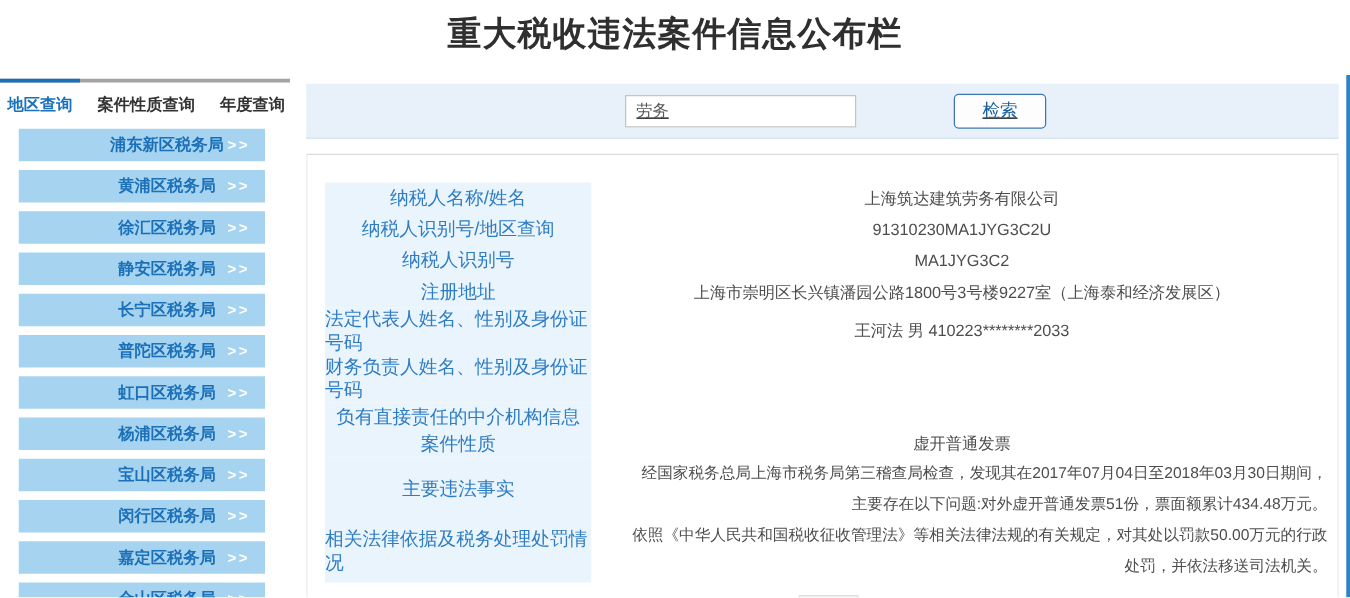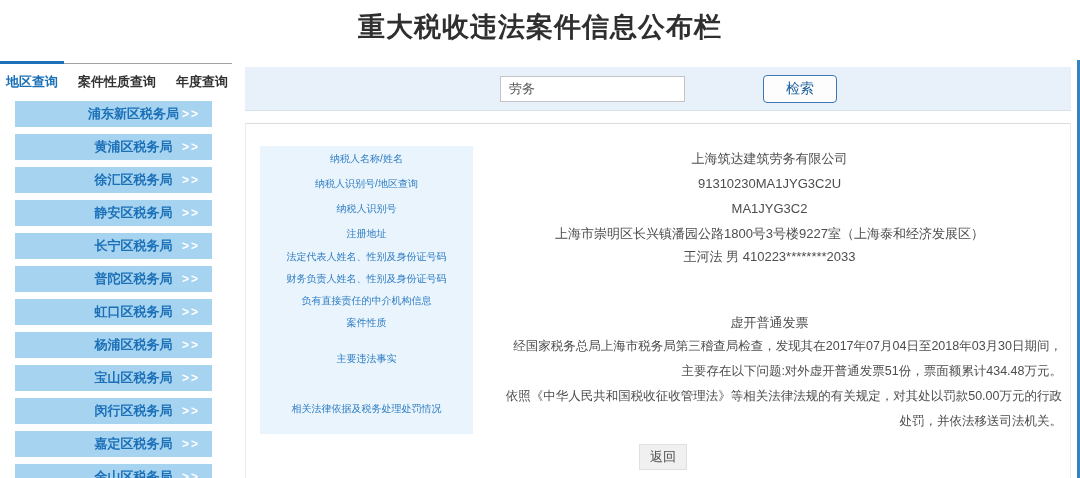--- a/index.html
+++ b/index.html
@@ -10,53 +10,53 @@
 
   .page-title { padding-top:9px; text-align:center; font-size:27px; font-weight:bold;
                 color:#2f2f2f; letter-spacing:1px; }
 
   .right-strip { position:absolute; top:60px; right:0; width:3px; bottom:0; background:#2f84c6; }
 
   .layout { display:flex; margin-top:22px; }
 
   
   .sidebar { flex:0 0 240px; width:240px; margin-top:-4px; }
-  .tab-bar { display:flex; width:232px; border-top:1px solid #a3a3a3; }
+  .tab-bar { display:flex; width:232px; border-top:3px solid #a3a3a3; }
   .tab { padding:9px 6px 0 6px; font-size:13px; font-weight:bold; color:#333;
          white-space:nowrap; cursor:pointer; }
   .tab + .tab { margin-left:8px; }
   .tab.active { margin-top:-3px; border-top:3px solid #1b70b8; color:#1b70b8; padding-top:9px; }
 
   .bureau-list { margin:10px 0 0 15px; }
   .bureau-item { position:relative; width:197px; height:26px; margin-bottom:7px;
                  background:#a6d3f0; display:flex; align-items:center; justify-content:center;
                  cursor:pointer;padding-left:40px; }
   .bureau-label { font-size:13px; font-weight:bold; color:#1b70b8; }
   .bureau-arrow { position:absolute; right:12px; top:50%; transform:translateY(-50%);
                   color:#fff; font-weight:bold; font-size:12px; letter-spacing:2px; }
 
   
   .main { flex:1; margin-left:5px; padding-right:9px; }
   .search-band { height:44px; background:#e8f1f9; border-bottom:1px solid #d5e2ec;
-                 display:flex; align-items:center; }
+                 display:flex; align-items:center;text-decoration:underline; }
   .search-input { margin-left:255px; width:185px; height:26px; border:1px solid #c4c4c4;
                   background:#fff; font-size:13px; color:#555; padding:0 8px; }
   .search-button { margin-left:78px; width:74px; height:28px; background:#fdfdfd;
                    border:1px solid #3c78b4; border-radius:4px; color:#1b5e9e;
                    font-size:14px; cursor:pointer; }
 
   .content-panel { margin-top:12px; min-height:400px; border-top:1px solid #dcdcdc;
                    border-left:1px solid #ececec; border-right:1px solid #ececec;
                    padding:22px 4px 0 14px; }
 
   .detail-row { display:flex; align-items:center; }
   .row-h25 { min-height:25px; }
   .row-h22 { min-height:22px; }
   .detail-label { width:213px; flex:0 0 213px; background:#e9f4fc; color:#2e7cc3;
-                  font-size:10px; text-align:left; align-self:stretch;
+                  font-size:15px; text-align:left; align-self:stretch;
                   display:flex; align-items:center; justify-content:center; }
   .detail-value { flex:1; text-align:center; font-size:13px; color:#4d4d4d; }
   .detail-value.paragraph { text-align:right; text-indent:2em; font-size:12.5px;
                             line-height:25px; padding:0 4px 0 6px; }
   .row-para { align-items:stretch; min-height:50px; }
 
   .back-button { display:block; margin:10px auto 0 auto; padding:3px 10px;
                  background:#f0f0f0; border:1px solid #e0e0e0; color:#4d4d4d;
                  font-size:13px; cursor:pointer; }
 </style>

